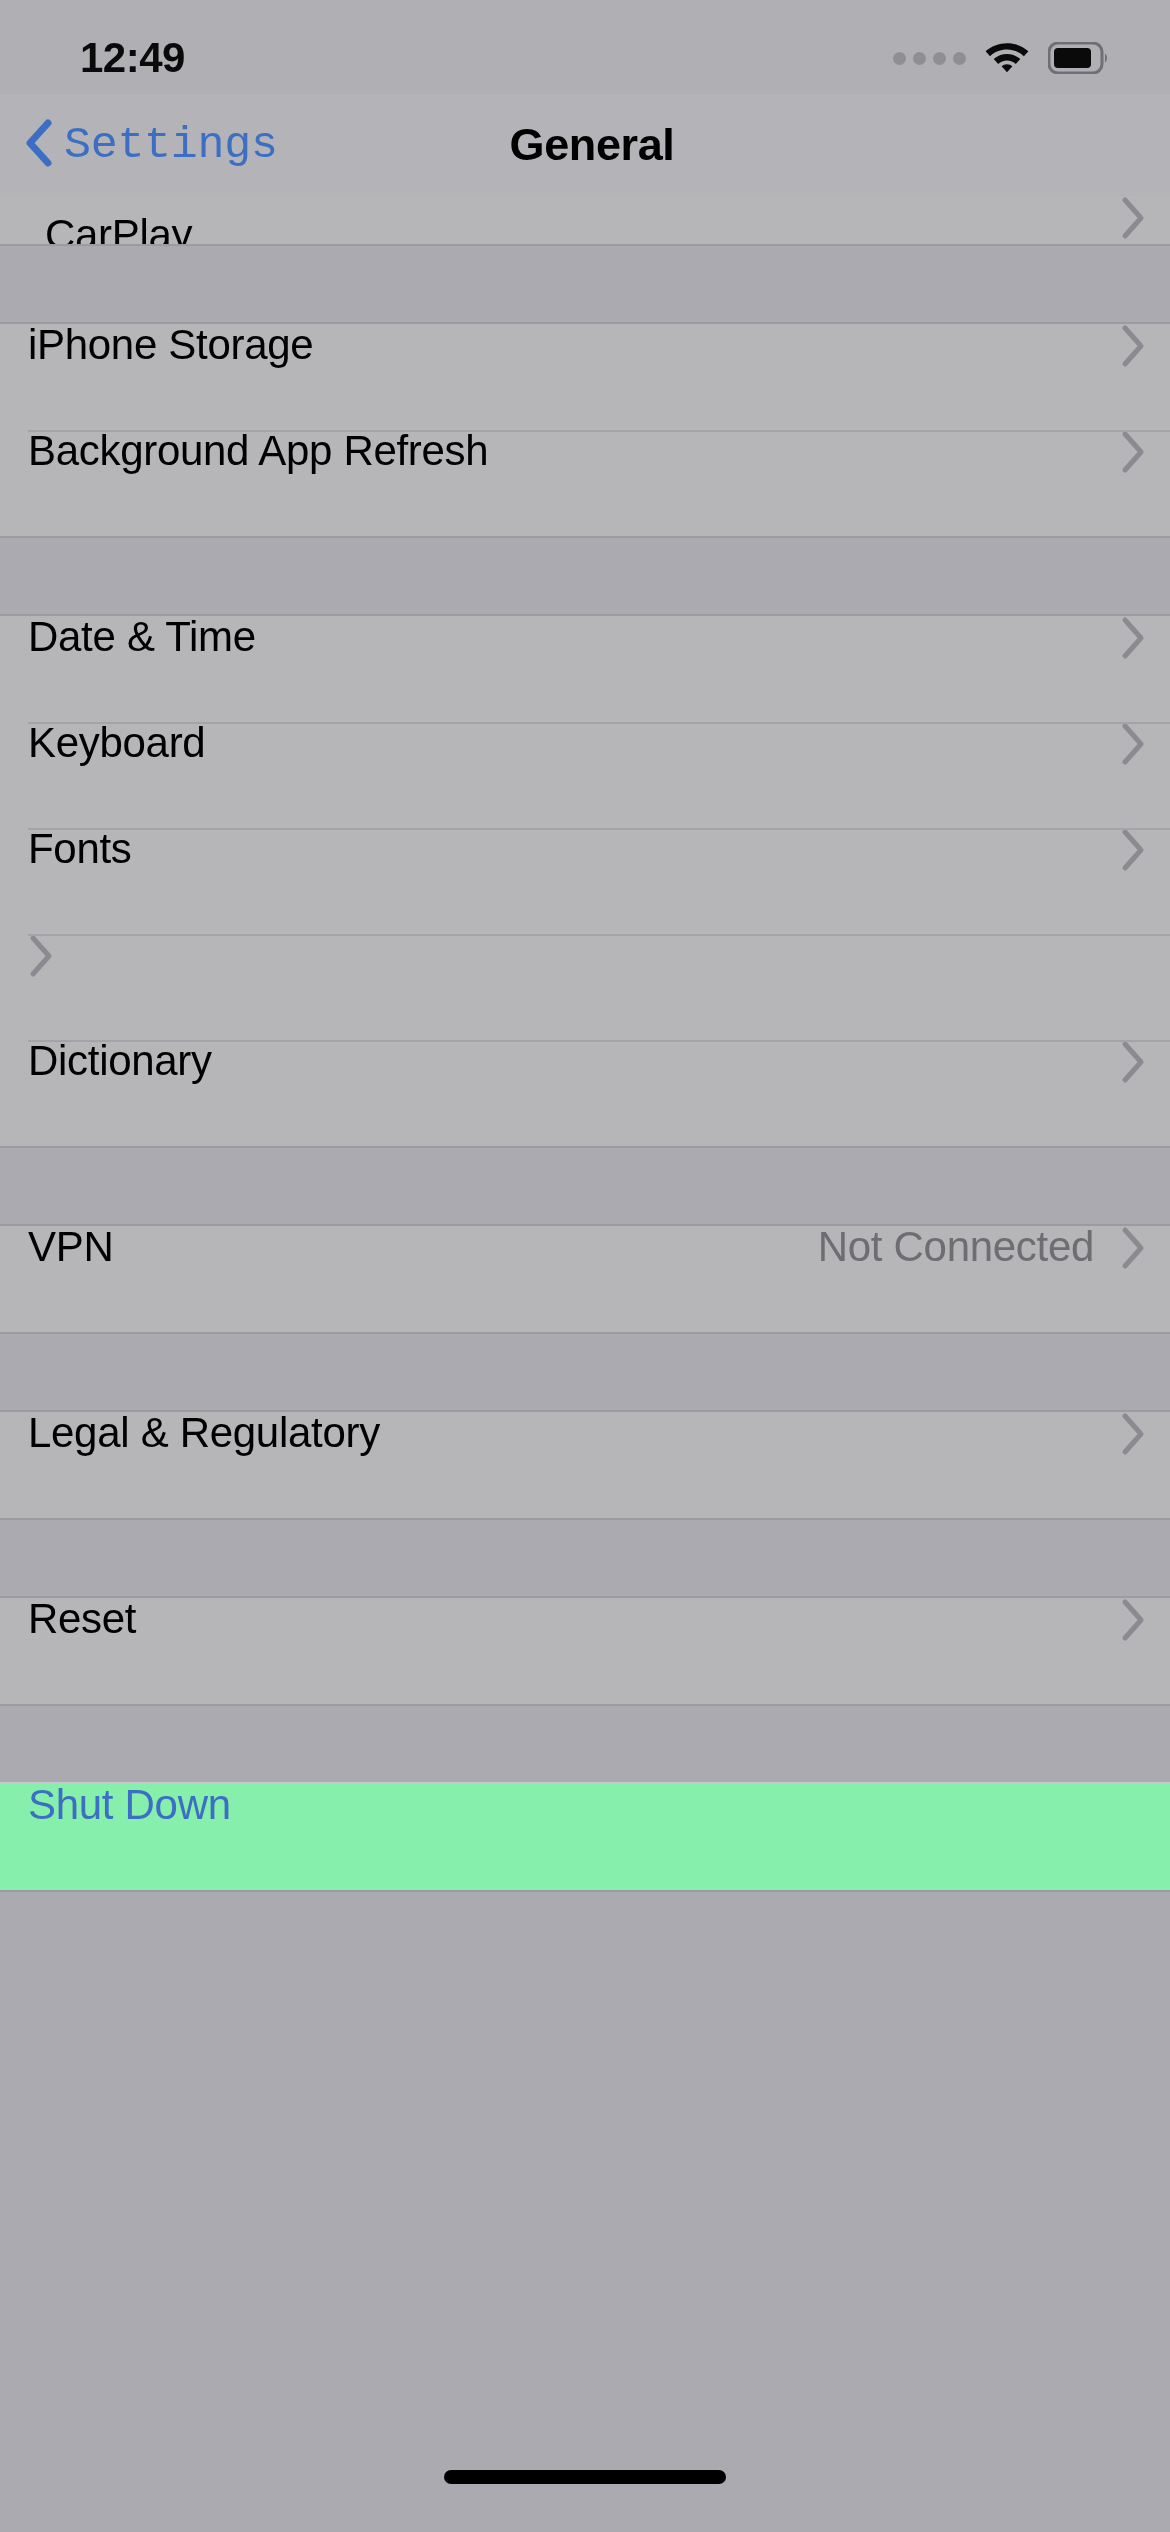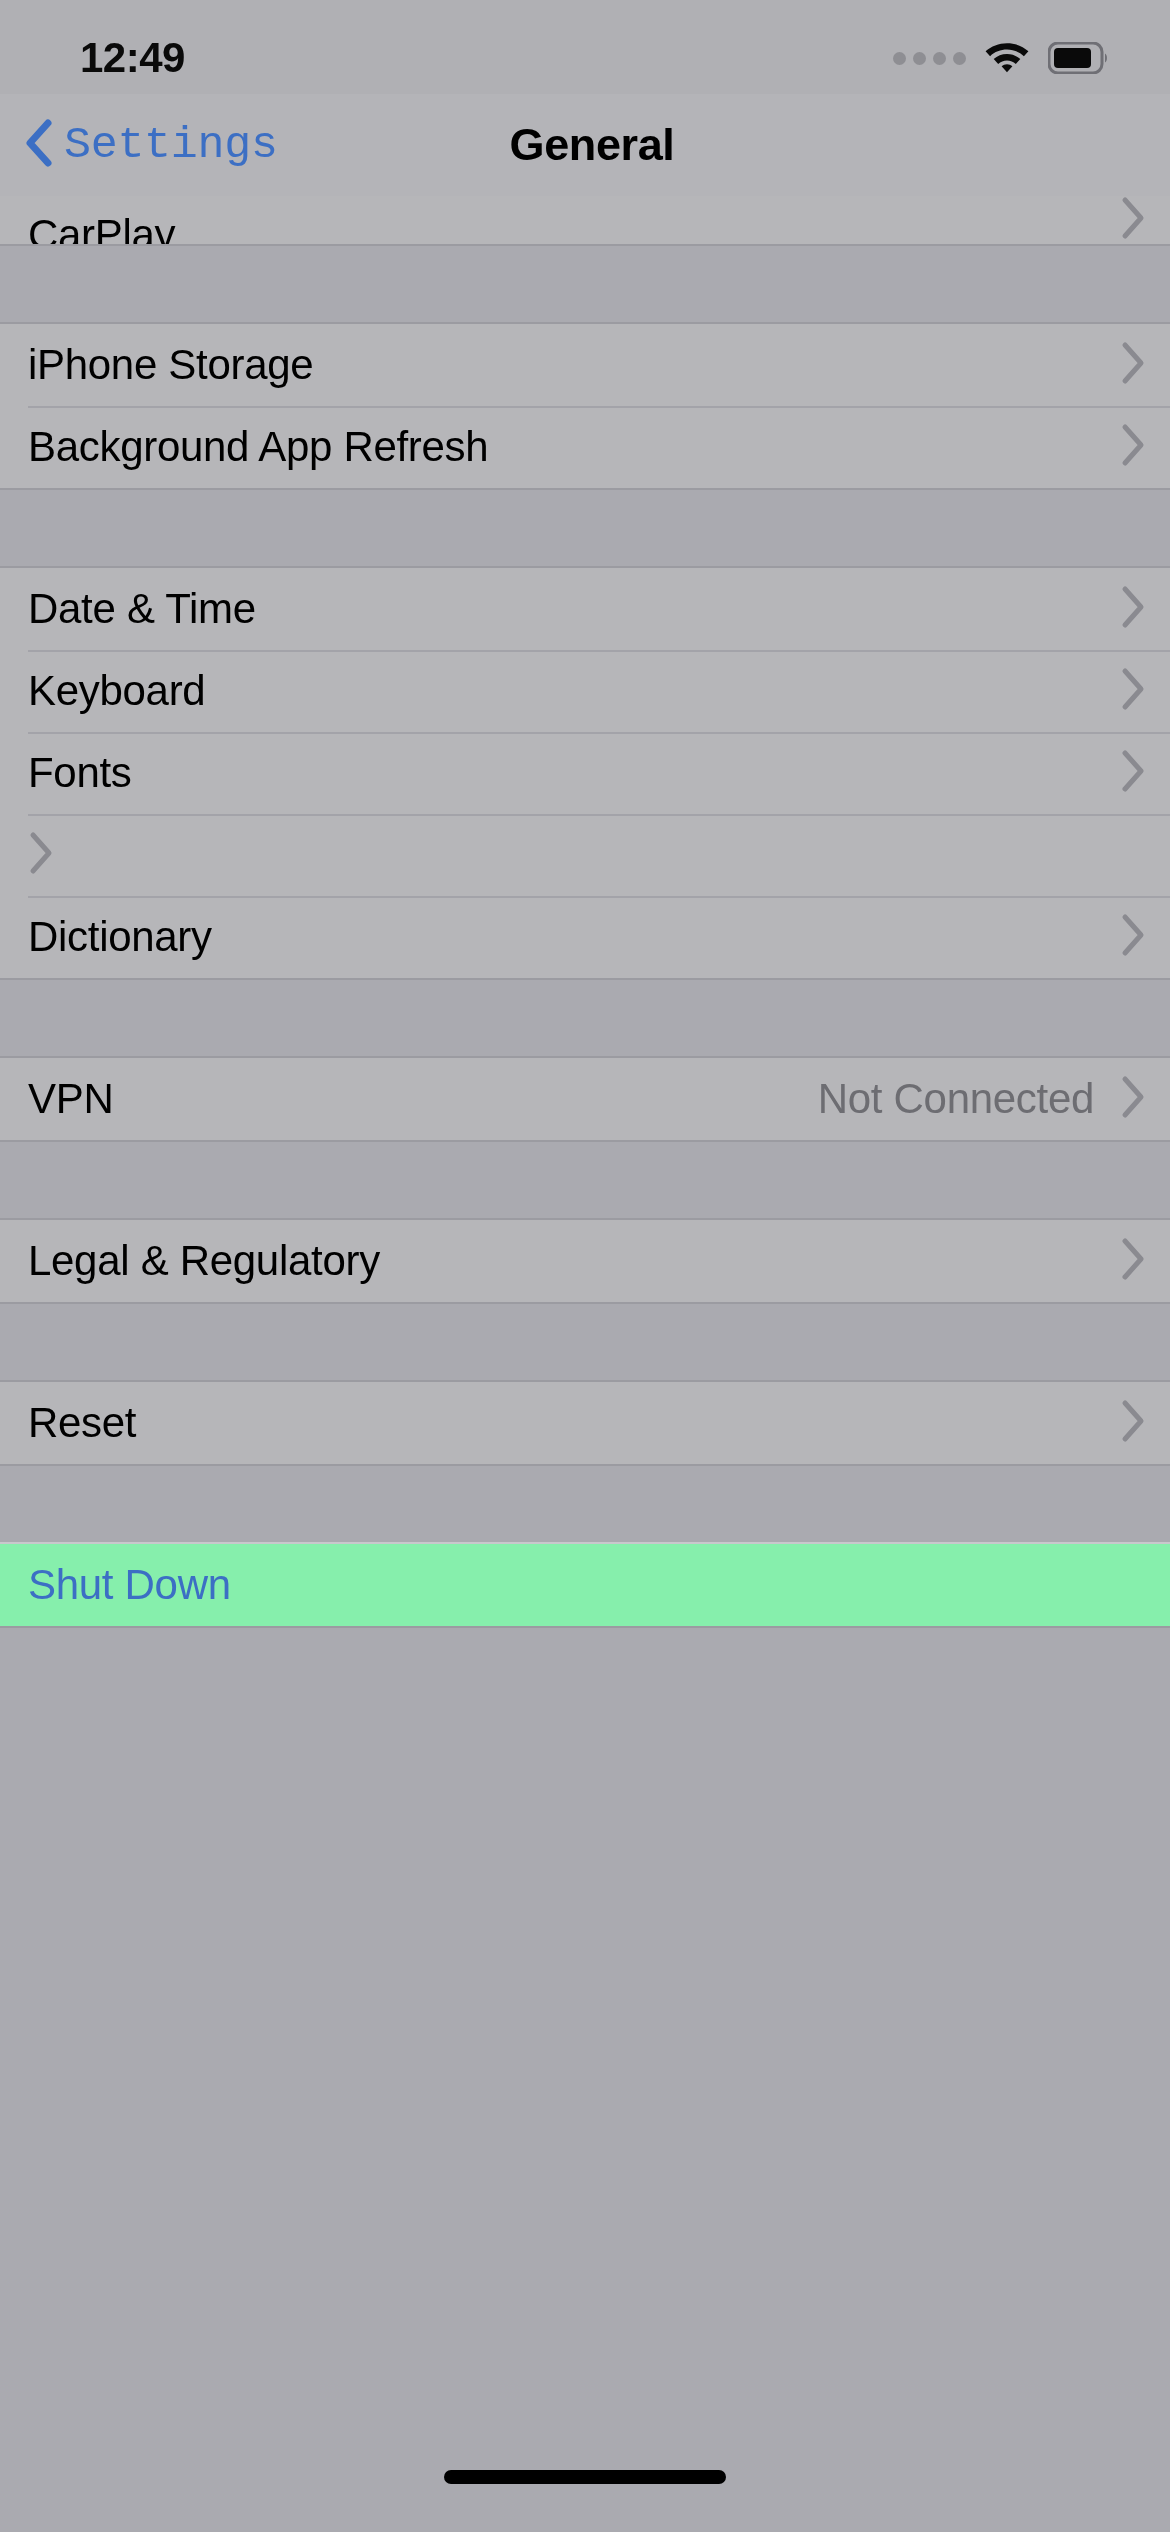--- a/index.html
+++ b/index.html
@@ -79,31 +79,32 @@
     border-top:2px solid #9b9ba1;
     border-bottom:2px solid #9b9ba1;
   }
   .group.clipped-top { border-top:none; }
   .gap {
     height:76px;
     background:#aaaab0;
   }
 
   .row {
-    height:82px;
-    display:flex; align-items:center;
+    height:106px;
+    display:flex; 
     padding:0 24px 0 28px;
     position:relative;
     cursor:pointer;
     background:#b6b6b9;
   }
   .row.clipped {
     height:48px;
     align-items:flex-end;
     overflow:hidden;
+    margin-left:17px;
   }
   .row.clipped .row-label { transform:translateY(12px); }
   .row + .row::before {
     content:"";
     position:absolute; top:0; left:28px; right:0;
     height:2px; background:#a3a3a9;
   }
   .row-label {
     font-size:42px; color:#000;
     letter-spacing:-0.3px;

